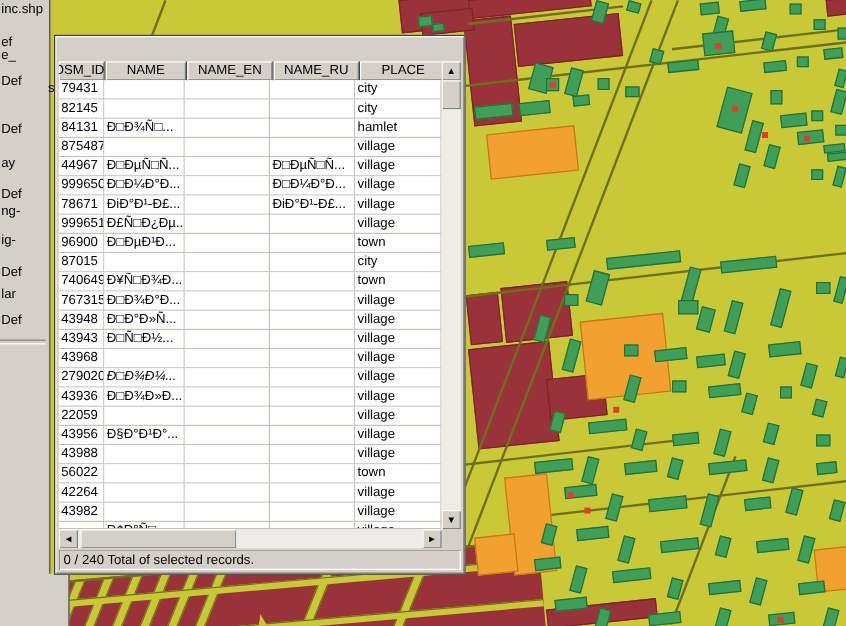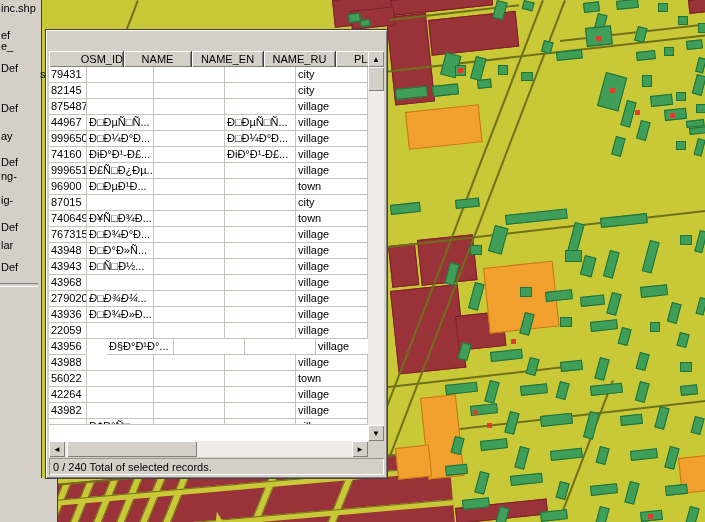--- a/index.html
+++ b/index.html
@@ -42,21 +42,21 @@
     box-shadow:inset 1px 1px 0 #fff,inset -1px -1px 0 #808080;
     display:flex;align-items:center;justify-content:center;font-size:10px;font-weight:bold;line-height:1;}
   .glyph-min{align-self:flex-end;margin-bottom:2px;}
 
   
   #table-area{position:absolute;left:3px;top:21px;width:319px;height:390px;background:#fff;overflow:hidden;}
   .hdr-row{display:flex;height:16px;}
   .hdr-cell{background:#d4d0c8;box-shadow:inset 1px 1px 0 #fff,inset -1px -1px 0 #808080;
     display:flex;align-items:center;justify-content:center;overflow:hidden;flex:0 0 auto;
     border-right:1px solid #404040;white-space:nowrap;}
-  .hdr-cell.clip{justify-content:flex-end;padding-left:36px;}
+  .hdr-cell.clip{justify-content:flex-end;}
   .trow{display:flex;height:16px;}
   .tcell{flex:0 0 auto;border-right:1px solid #c6c3bb;border-bottom:1px solid #c6c3bb;
     padding:1px 0 0 2px;overflow:hidden;white-space:nowrap;color:#000;background:#fff;}
   .partial{height:6px;overflow:hidden;}
 
   
   .sb-btn{position:absolute;width:16px;height:16px;background:#d4d0c8;
     box-shadow:inset 1px 1px 0 #fff,inset -1px -1px 0 #808080;
     display:flex;align-items:center;justify-content:center;font-size:8px;color:#000;}
   #vscroll{position:absolute;right:3px;top:21px;width:16px;height:390px;background:#eeece6;}
@@ -271,20 +271,27 @@
           <div class="tcell" style="width: 69px;">city</div>
         </div>
         <div class="trow">
           <div class="tcell" style="width: 35px;">82145</div>
           <div class="tcell" style="width: 64px;"></div>
           <div class="tcell" style="width: 68px;"></div>
           <div class="tcell" style="width: 68px;"></div>
           <div class="tcell" style="width: 69px;">city</div>
         </div>
         <div class="trow">
+          <div class="tcell" style="width: 35px;">84131</div>
+          <div class="tcell" style="width: 64px;">Ð□Ð¾Ñ□...</div>
+          <div class="tcell" style="width: 68px;"></div>
+          <div class="tcell" style="width: 68px;"></div>
+          <div class="tcell" style="width: 69px;">hamlet</div>
+        </div>
+        <div class="trow">
           <div class="tcell" style="width: 35px;">875487</div>
           <div class="tcell" style="width: 64px;"></div>
           <div class="tcell" style="width: 68px;"></div>
           <div class="tcell" style="width: 68px;"></div>
           <div class="tcell" style="width: 69px;">village</div>
         </div>
         <div class="trow">
           <div class="tcell" style="width: 35px;">44967</div>
           <div class="tcell" style="width: 64px;">Ð□ÐµÑ□Ñ...</div>
           <div class="tcell" style="width: 68px;"></div>
@@ -292,21 +299,21 @@
           <div class="tcell" style="width: 69px;">village</div>
         </div>
         <div class="trow">
           <div class="tcell" style="width: 35px;">999650</div>
           <div class="tcell" style="width: 64px;">Ð□Ð¼Ð°Ð...</div>
           <div class="tcell" style="width: 68px;"></div>
           <div class="tcell" style="width: 68px;">Ð□Ð¼Ð°Ð...</div>
           <div class="tcell" style="width: 69px;">village</div>
         </div>
         <div class="trow">
-          <div class="tcell" style="width: 35px;">74160</div>
+          <div class="tcell" style="width: 35px;">78671</div>
           <div class="tcell" style="width: 64px;">ÐiÐ°Ð¹-Ð£...</div>
           <div class="tcell" style="width: 68px;"></div>
           <div class="tcell" style="width: 68px;">ÐiÐ°Ð¹-Ð£...</div>
           <div class="tcell" style="width: 69px;">village</div>
         </div>
         <div class="trow">
           <div class="tcell" style="width: 35px;">999651</div>
           <div class="tcell" style="width: 64px;">Ð£Ñ□Ð¿Ðµ...</div>
           <div class="tcell" style="width: 68px;"></div>
           <div class="tcell" style="width: 68px;"></div>
@@ -377,21 +384,21 @@
         </div>
         <div class="trow">
           <div class="tcell" style="width: 35px;">22059</div>
           <div class="tcell" style="width: 64px;"></div>
           <div class="tcell" style="width: 68px;"></div>
           <div class="tcell" style="width: 68px;"></div>
           <div class="tcell" style="width: 69px;">village</div>
         </div>
         <div class="trow">
           <div class="tcell" style="width: 35px;">43956</div>
-          <div class="tcell" style="width: 64px; margin-left: 20px;">Ð§Ð°Ð¹Ð°...</div>
+          <div class="tcell" style="width: 64px;">Ð§Ð°Ð¹Ð°...</div>
           <div class="tcell" style="width: 68px;"></div>
           <div class="tcell" style="width: 68px;"></div>
           <div class="tcell" style="width: 69px;">village</div>
         </div>
         <div class="trow">
           <div class="tcell" style="width: 35px;">43988</div>
           <div class="tcell" style="width: 64px;"></div>
           <div class="tcell" style="width: 68px;"></div>
           <div class="tcell" style="width: 68px;"></div>
           <div class="tcell" style="width: 69px;">village</div>

